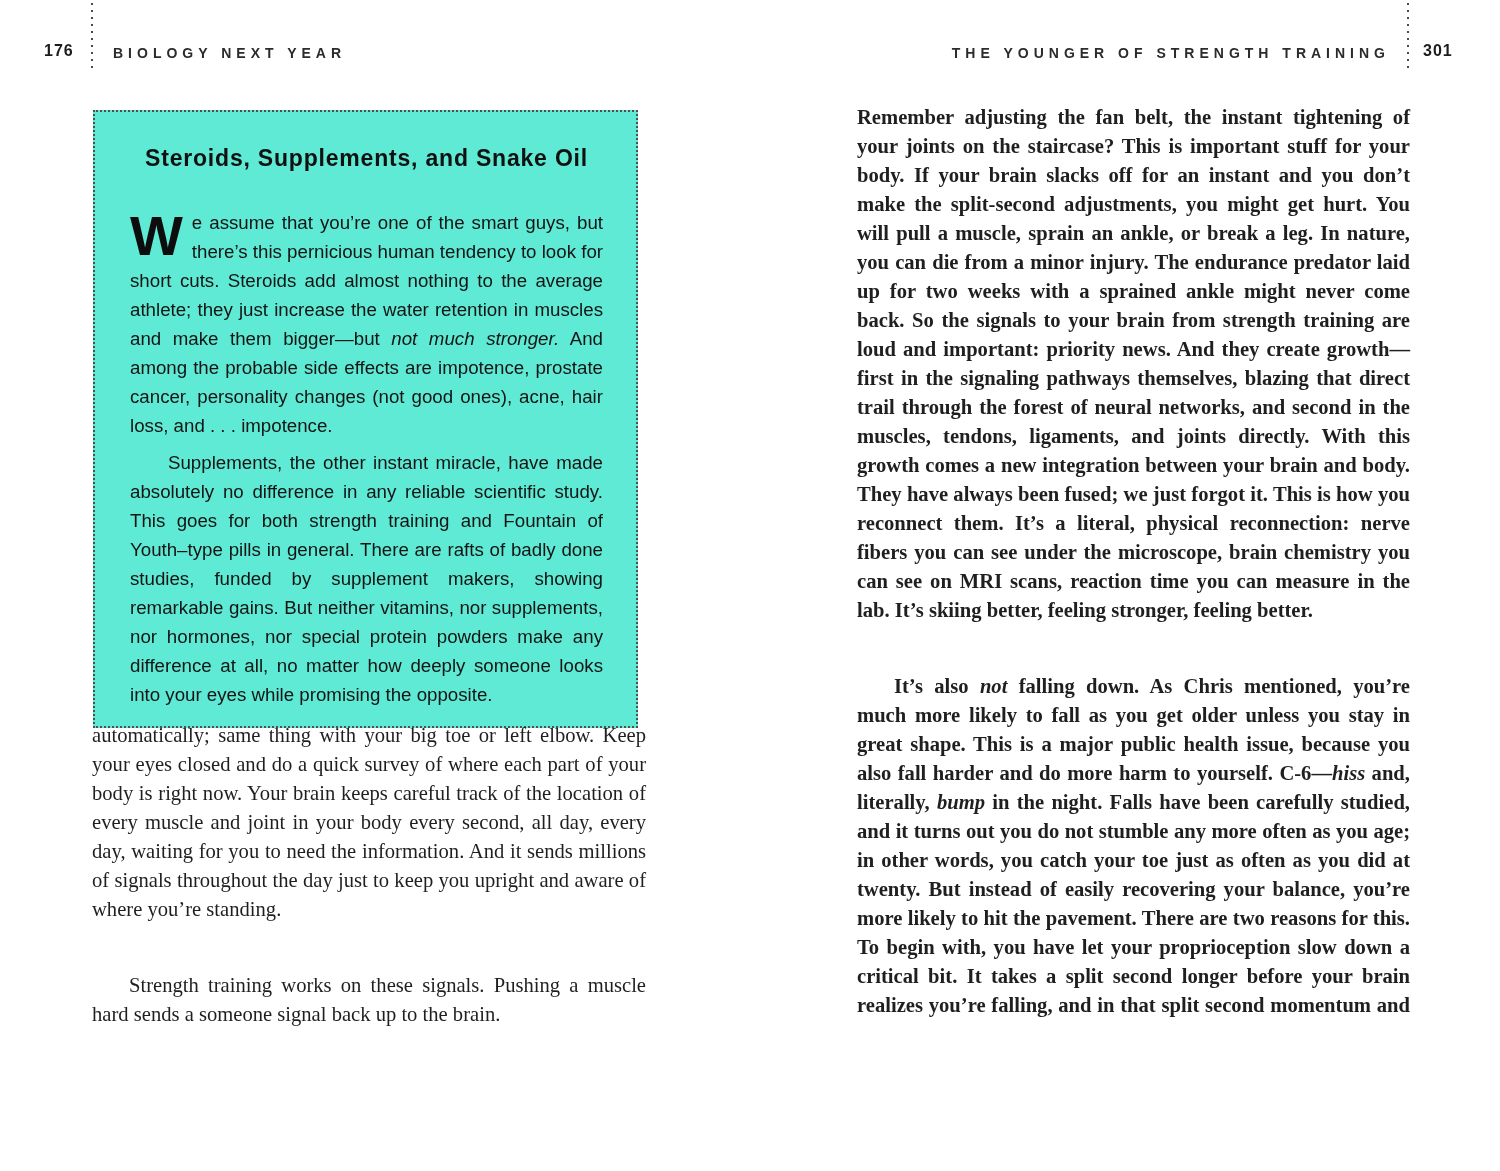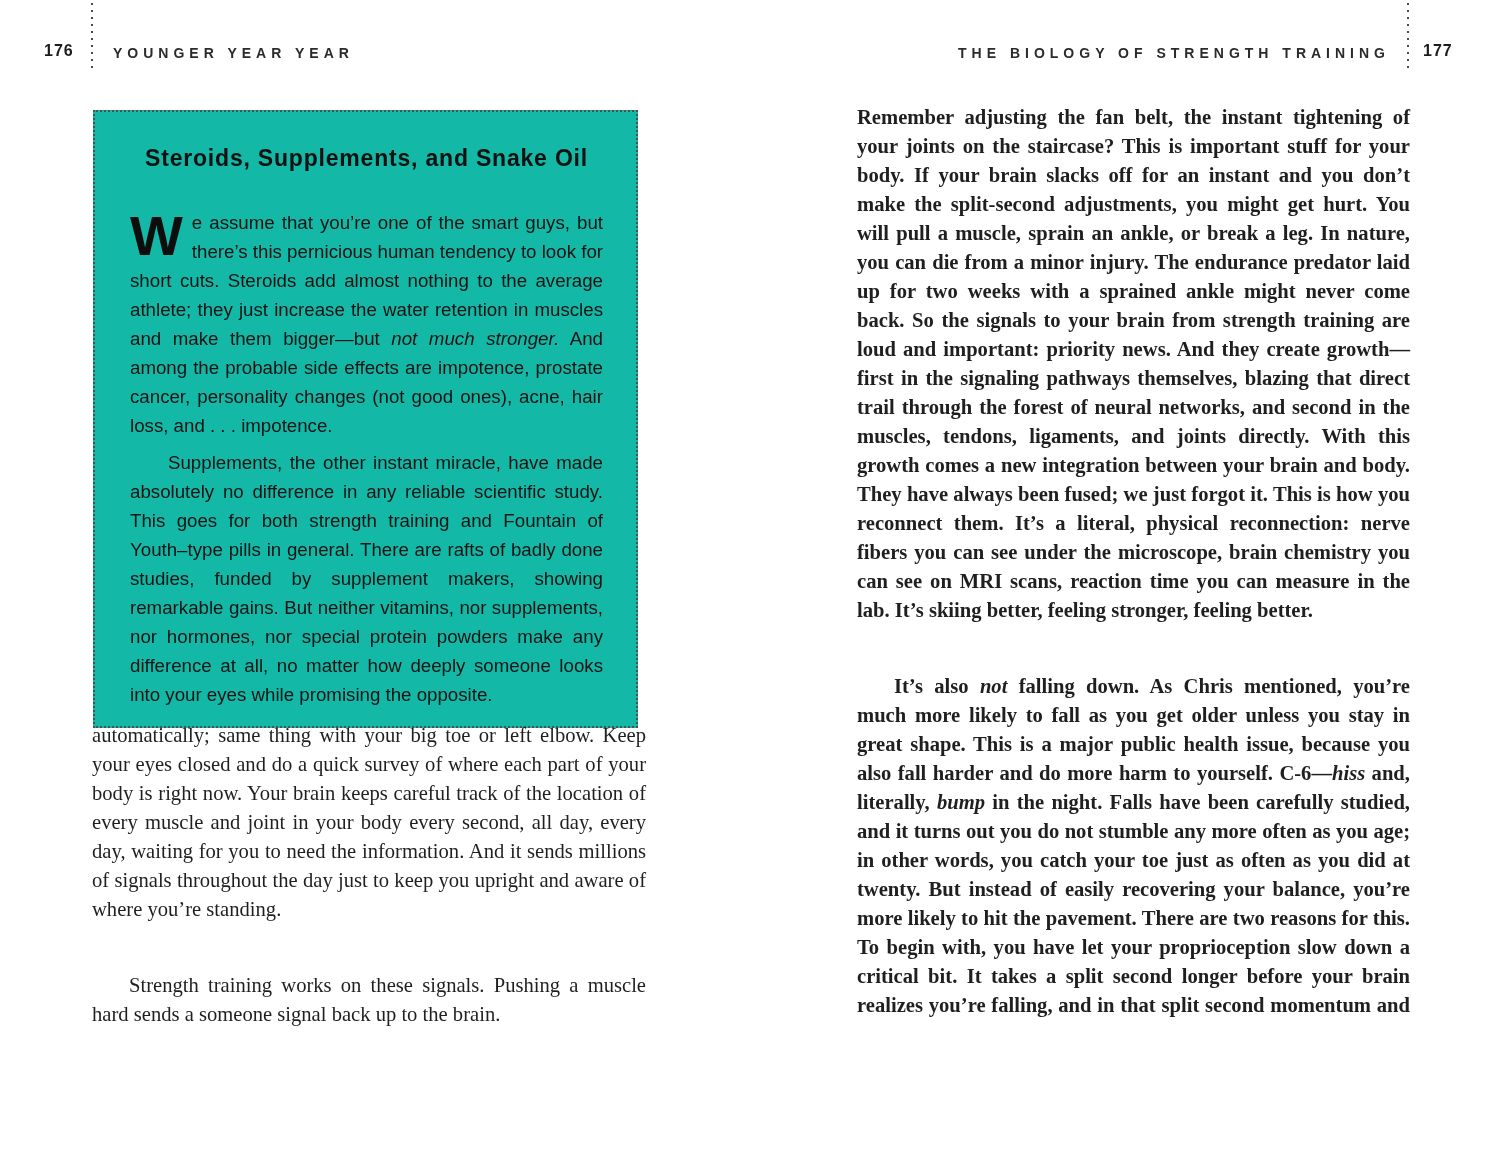--- a/index.html
+++ b/index.html
@@ -49,21 +49,21 @@
 
   
   .sidebar-box {
     position: absolute;
     left: 93px;
     top: 110px;
     width: 545px;
     height: 618px;
     border: 2px dotted #4f4f4f;
     padding: 30px 33px 0 35px;
-    background: #14b8a6;
+    background: #5eead4;
   }
   .sidebar-box-title {
     text-align: center;
     font-family: "Liberation Sans", sans-serif;
     font-size: 23px;
     font-weight: 700;
     letter-spacing: 0.8px;
     color: #111111;
     margin-top: 3px;
     margin-bottom: 36px;
@@ -100,25 +100,25 @@
   .body-para.indent { text-indent: 37px; margin-top: 47px; }
   em { font-style: italic; }
 </style>
 </head>
 <body>
 
 <div class="spread">
 
   <div class="folio folio-left">176</div>
   <div class="vdots vdots-left"></div>
-  <div class="running-head running-head-left">YOUNGER YEAR YEAR</div>
+  <div class="running-head running-head-left">BIOLOGY NEXT YEAR</div>
 
-  <div class="running-head running-head-right">THE BIOLOGY OF STRENGTH TRAINING</div>
+  <div class="running-head running-head-right">THE YOUNGER OF STRENGTH TRAINING</div>
   <div class="vdots vdots-right"></div>
-  <div class="folio folio-right">177</div>
+  <div class="folio folio-right">301</div>
 
   <div class="sidebar-box">
     <div class="sidebar-box-title">Steroids, Supplements, and Snake Oil</div>
     <p class="box-para"><span class="dropcap">W</span><span>e assume that you’re one of the smart guys, but there’s this pernicious human tendency to look for short cuts. Steroids add almost nothing to the average athlete; they just increase the water retention in muscles and make them bigger—but </span><em>not much stronger.</em><span> And among the probable side effects are impotence, prostate cancer, personality changes (not good ones), acne, hair loss, and . . . impotence.</span></p>
     <p class="box-para"><span>Supplements, the other instant miracle, have made absolutely no difference in any reliable scientific study. This goes for both strength training and Fountain of Youth–type pills in general. There are rafts of badly done studies, funded by supplement makers, showing remarkable gains. But neither vitamins, nor supplements, nor hormones, nor special protein powders make any difference at all, no matter how deeply someone looks into your eyes while promising the opposite.</span></p>
   </div>
 
   <div class="body-col body-col-left">
     <p class="body-para"><span>automatically; same thing with your big toe or left elbow. Keep your eyes closed and do a quick survey of where each part of your body is right now. Your brain keeps careful track of the location of every muscle and joint in your body every second, all day, every day, waiting for you to need the information. And it sends millions of signals throughout the day just to keep you upright and aware of where you’re standing.</span></p>
     <p class="body-para indent"><span>Strength training works on these signals. Pushing a muscle hard sends a someone signal back up to the brain.</span></p>

